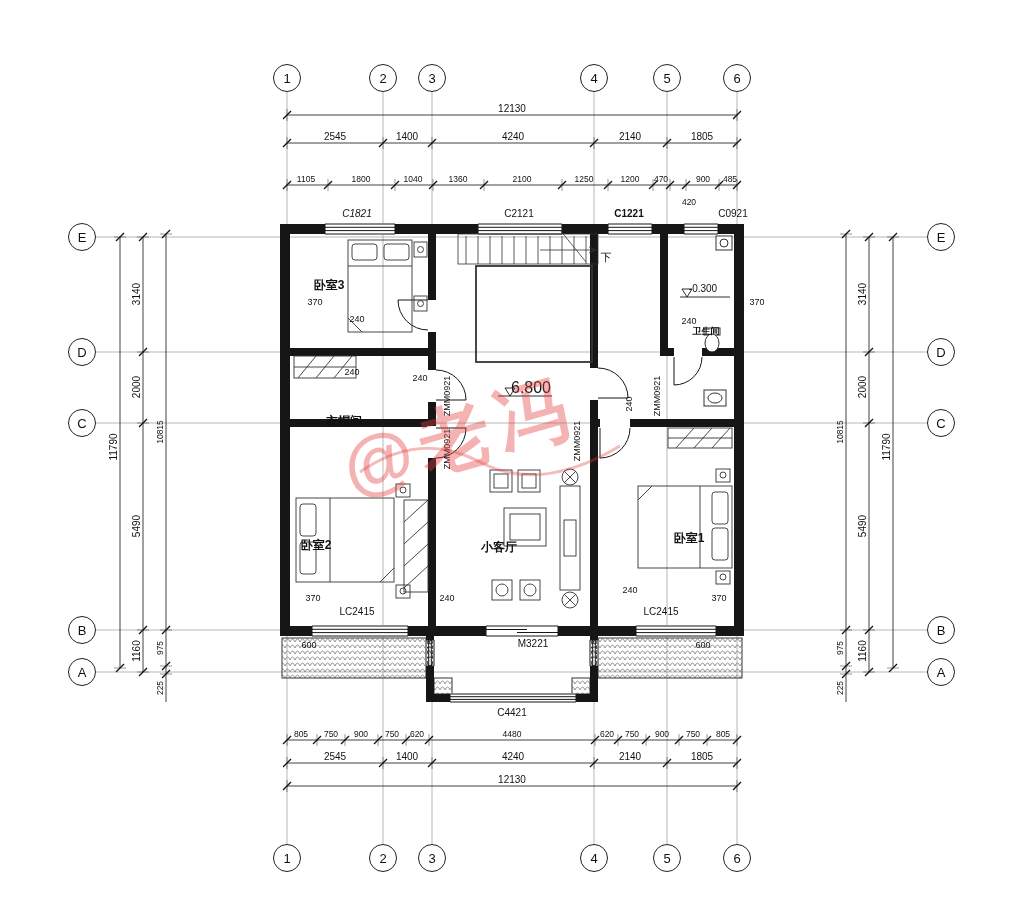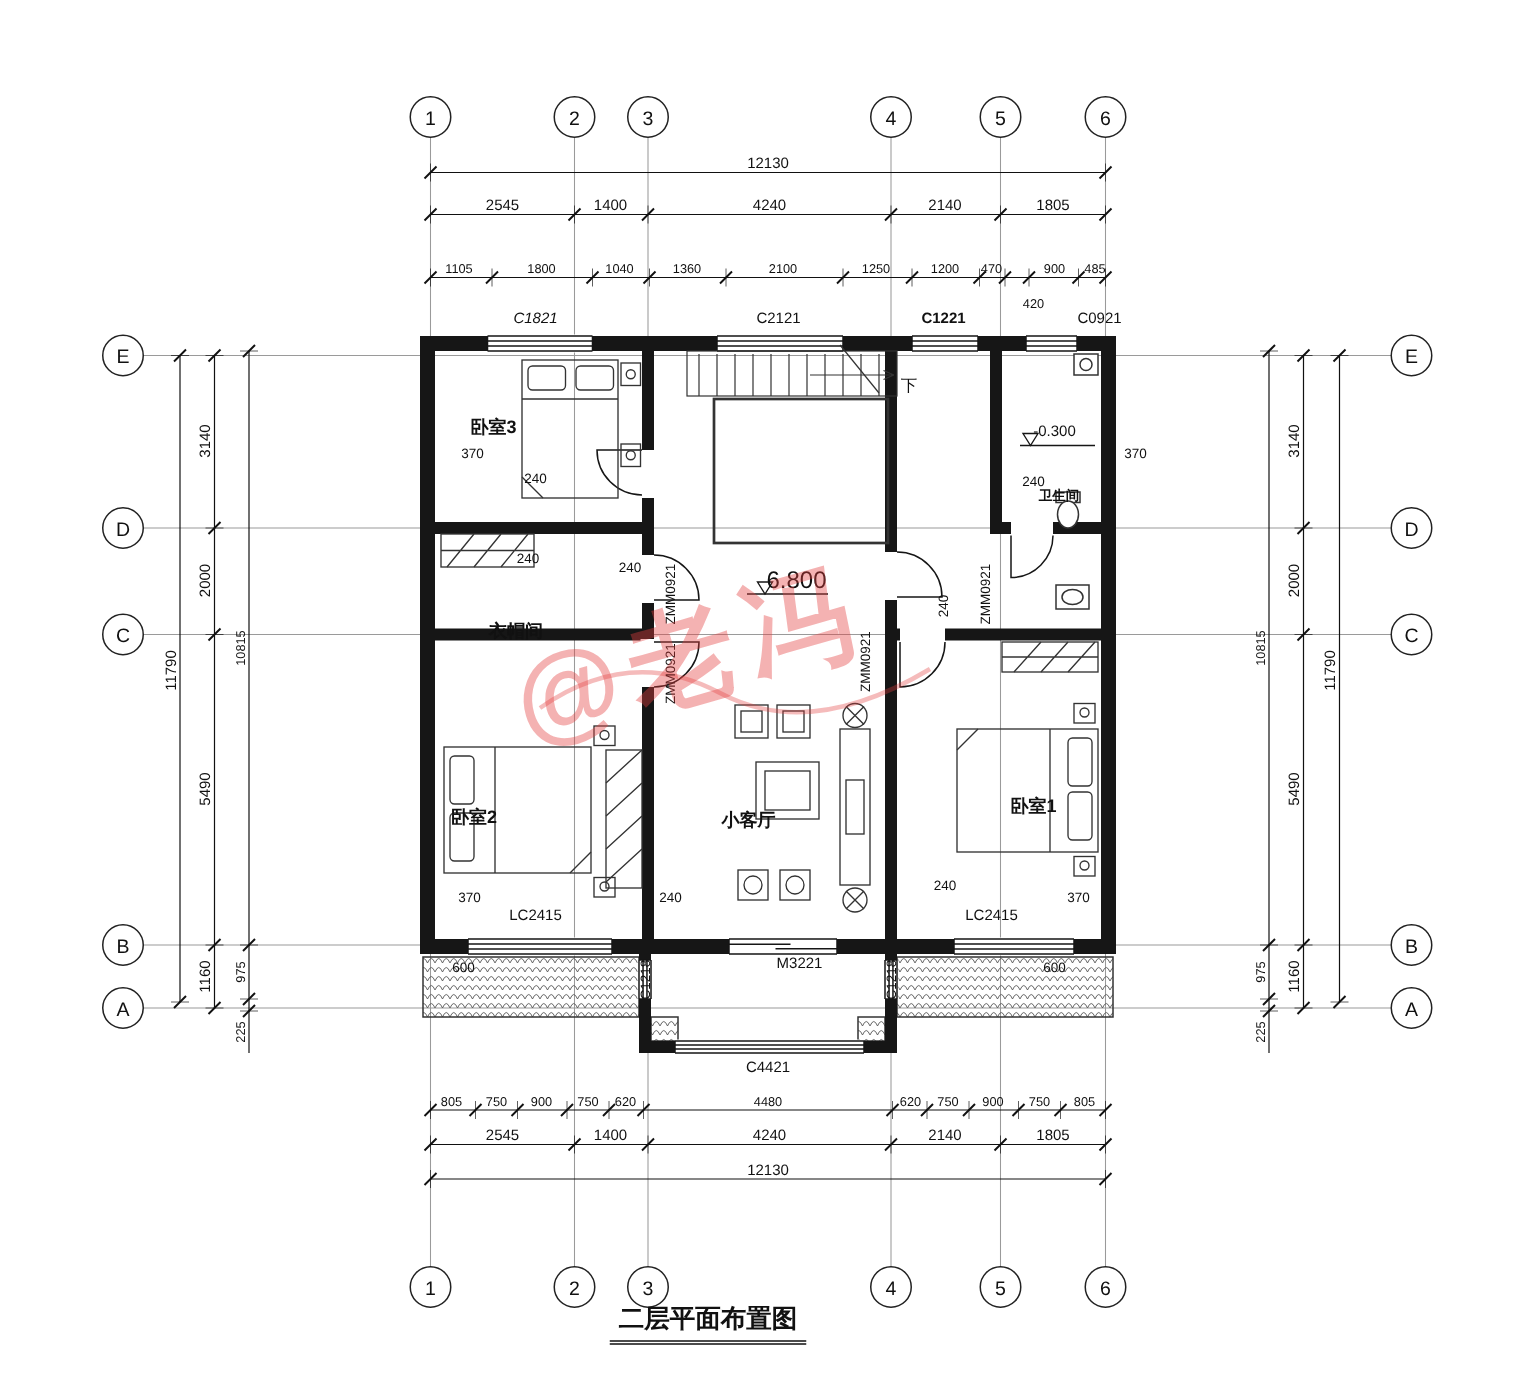--- a/index.html
+++ b/index.html
@@ -462,14 +462,13 @@
       <div class="ann" style="left: 313px; top: 598px; font-size: 9px; transform: translate(-50%, -50%) rotate(0deg);">370</div>
       <div class="ann" style="left: 447px; top: 598px; font-size: 9px; transform: translate(-50%, -50%) rotate(0deg);">240</div>
       <div class="ann" style="left: 630px; top: 590px; font-size: 9px; transform: translate(-50%, -50%) rotate(0deg);">240</div>
       <div class="ann" style="left: 719px; top: 598px; font-size: 9px; transform: translate(-50%, -50%) rotate(0deg);">370</div>
       <div class="ann" style="left: 309px; top: 645px; font-size: 9px; transform: translate(-50%, -50%) rotate(0deg);">600</div>
       <div class="ann" style="left: 703px; top: 645px; font-size: 9px; transform: translate(-50%, -50%) rotate(0deg);">600</div>
       <div class="ann" style="left: 689px; top: 202px; font-size: 8.5px; transform: translate(-50%, -50%) rotate(0deg);">420</div>
     </div>
 
   <div class="watermark">@老冯</div>
-  <div class="title">二层平面布置图</div>
 </div>
 
 </body></html>

